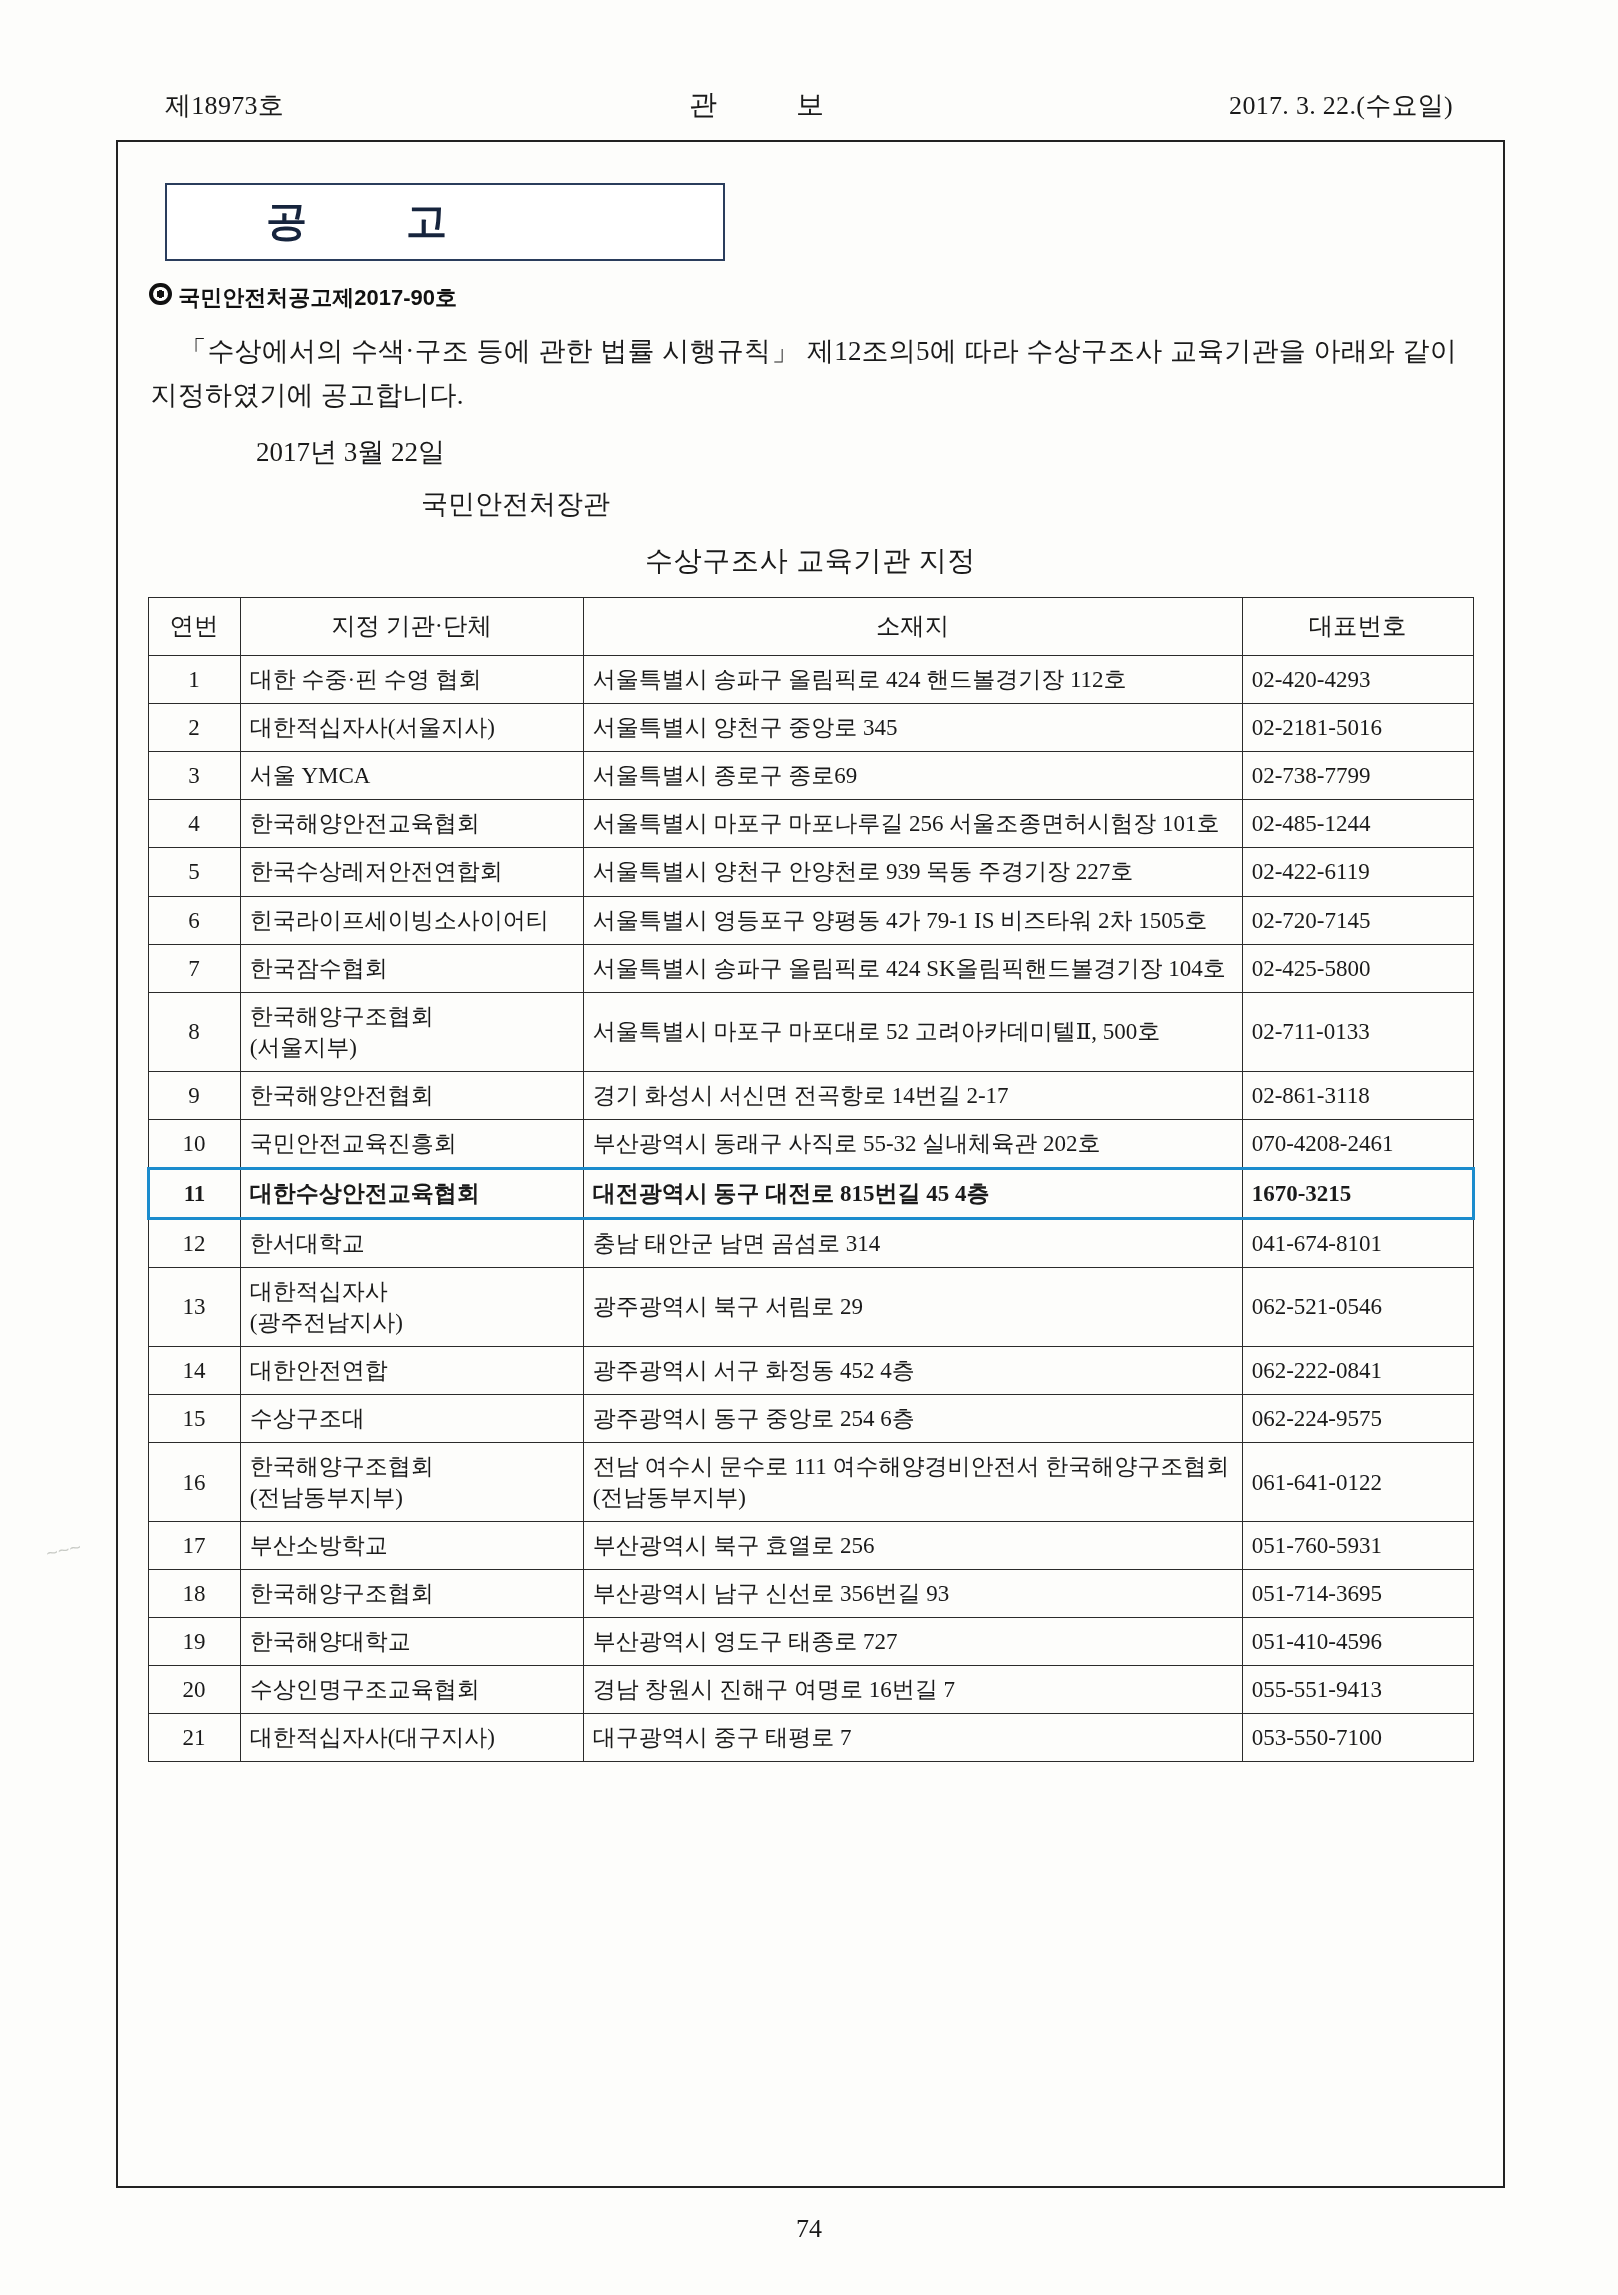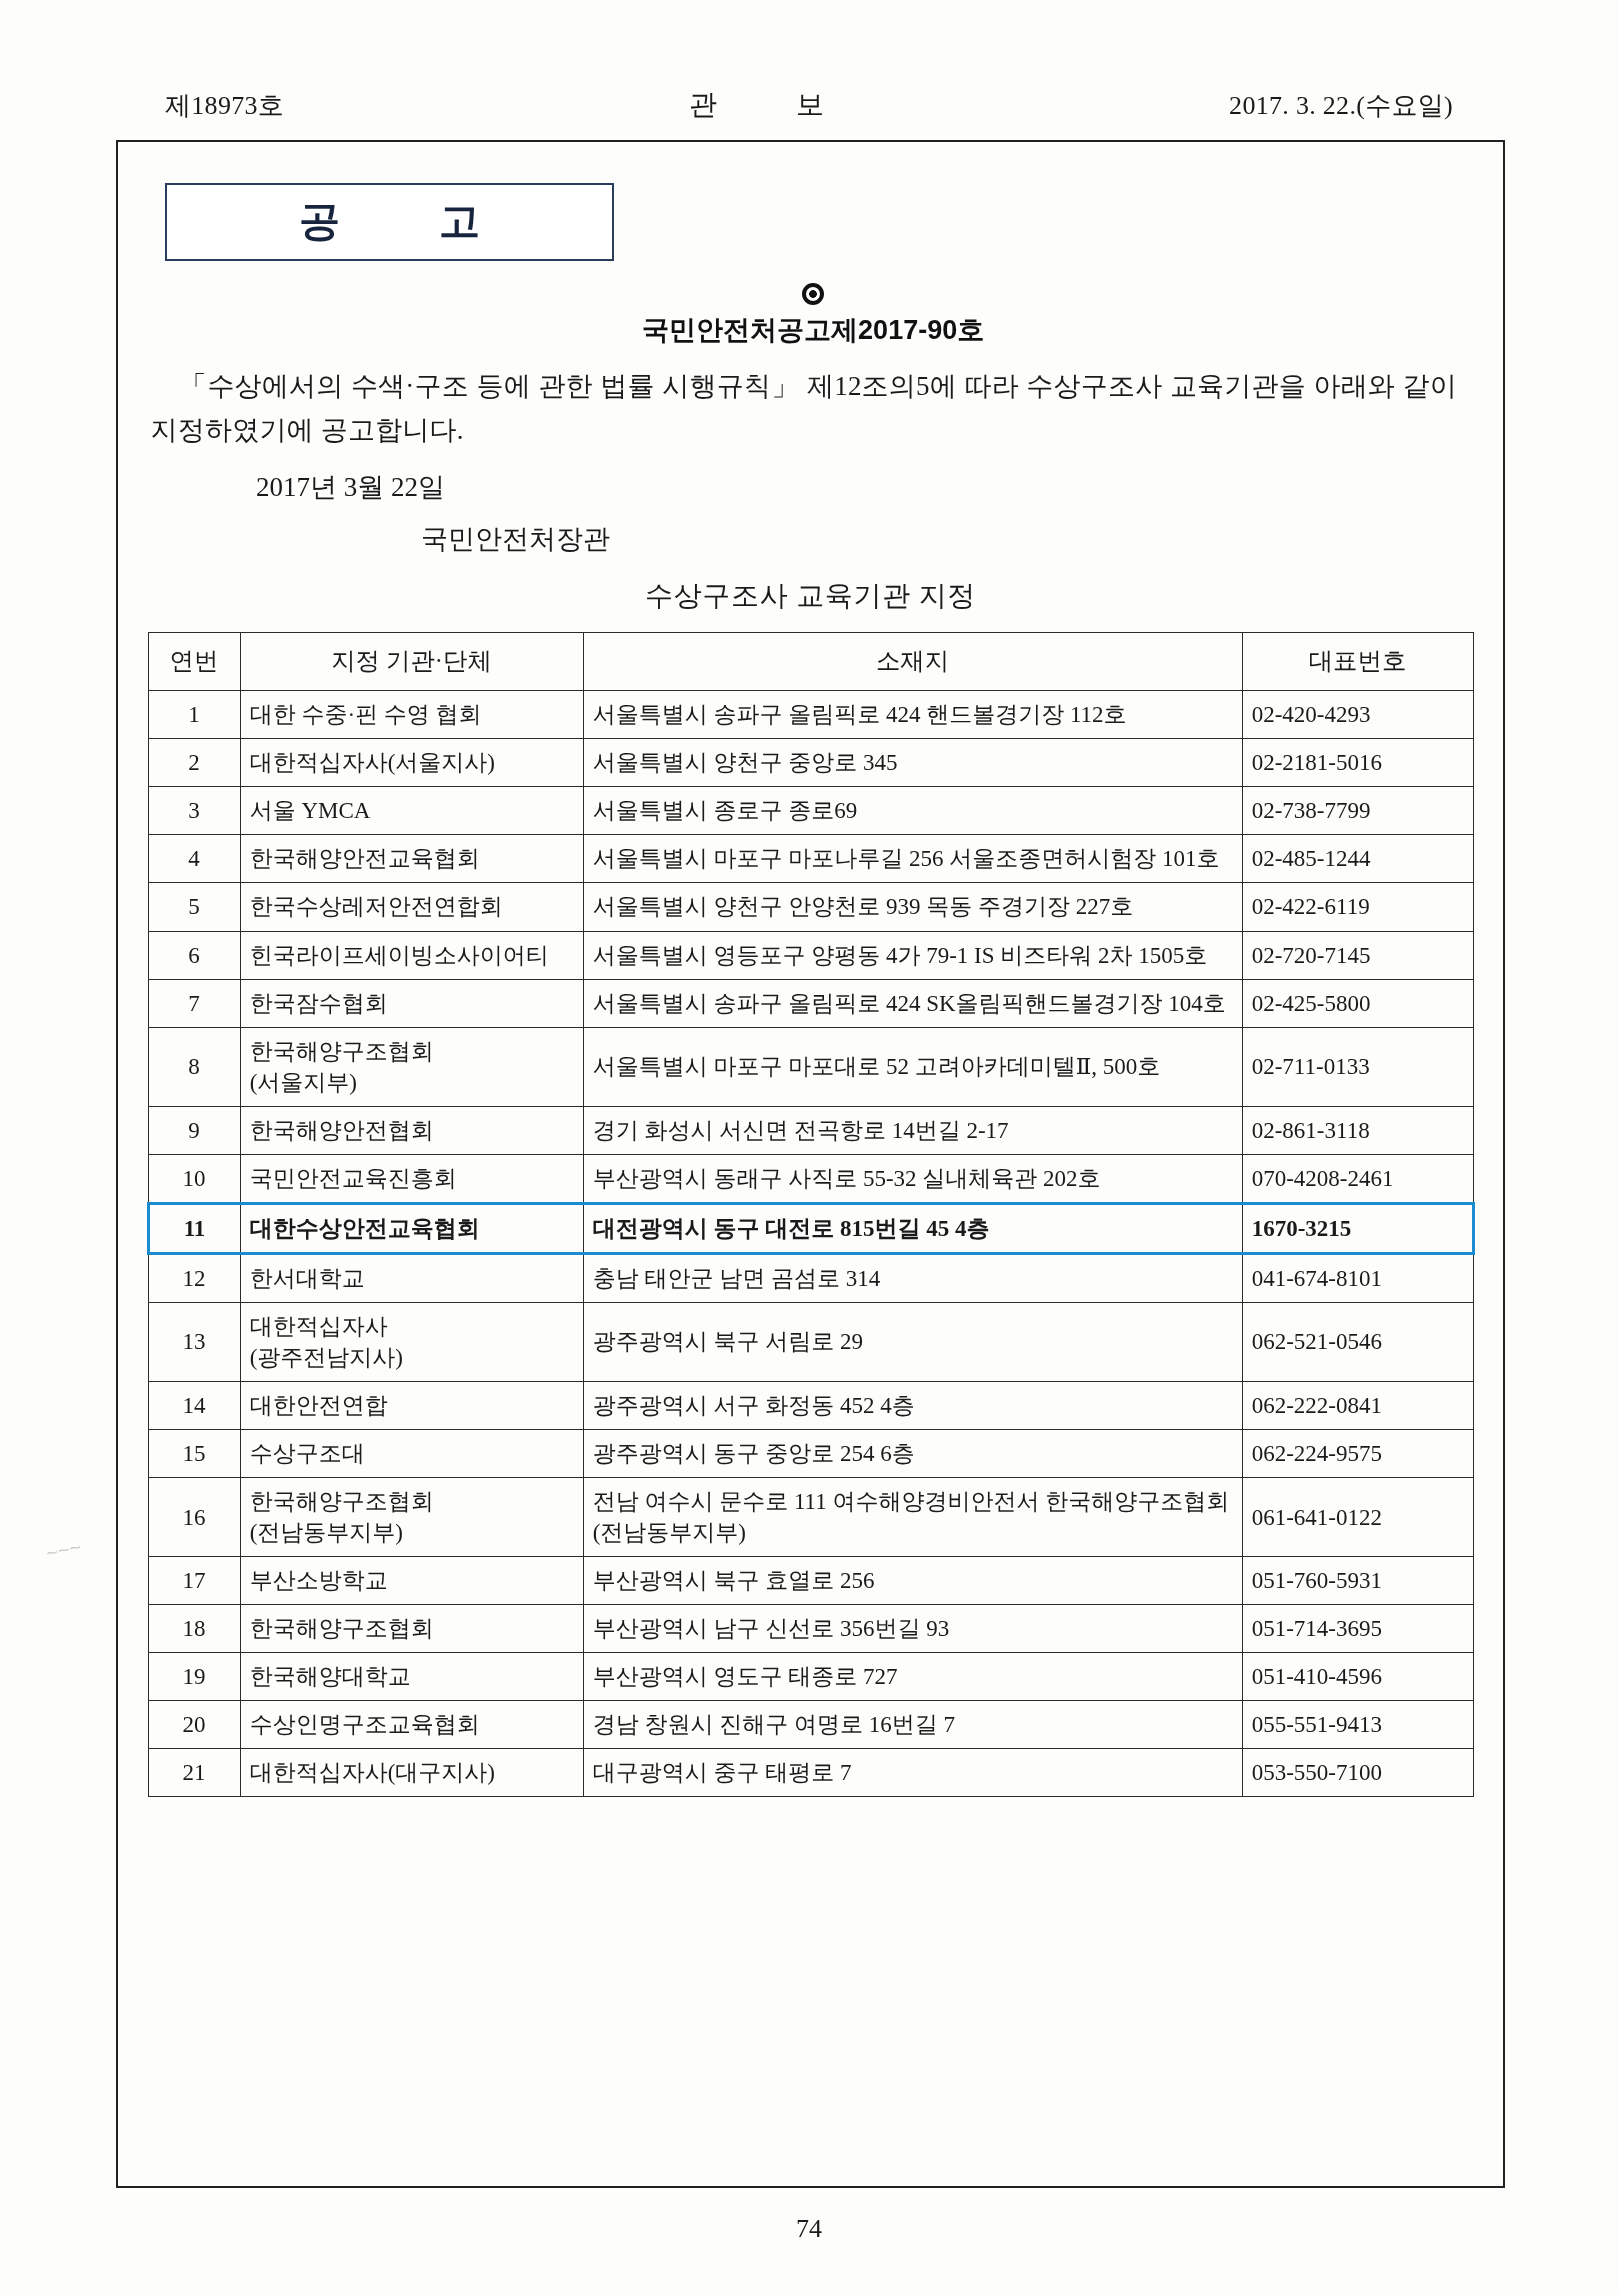--- a/index.html
+++ b/index.html
@@ -53,49 +53,48 @@
     position: absolute;
     top: 26px;
     left: 26px;
     right: 26px;
     bottom: 20px;
   }
 
   
   .banner {
     margin: 14.5px 0 0 21px;
-    width: 449px;
+    width: 560px;
     height: 78px;
     border: 2px solid #2a3d5c;
     box-sizing: border-box;
     display: flex;
     align-items: center;
-    justify-content: center;
+    justify-content: flex-start;
     background: #ffffff;
   }
   .banner-text {
     font-family: "Liberation Sans", sans-serif;
     font-weight: bold;
     font-size: 41px;
     letter-spacing: 99px;
     padding-left: 99px;
     color: #16243d;
   }
 
   
   .notice-no {
     margin: 22.4px 0 0 5.3px;
     display: flex;
-    align-items: center;
+    align-items: flex-start;
     gap: 6.6px;
     font-family: "Liberation Sans", sans-serif;
     font-weight: bold;
-    font-size: 27px;
+    font-size: 22px;
     color: #111;
-    flex-direction: column;
   }
   .bullet-icon {
     display: inline-block;
     width: 22.4px;
     height: 22.4px;
     border: 4px solid #111;
     border-radius: 50%;
     background:
       radial-gradient(circle at 50% 50%, #111 0 38%, transparent 39%);
     box-sizing: border-box;

